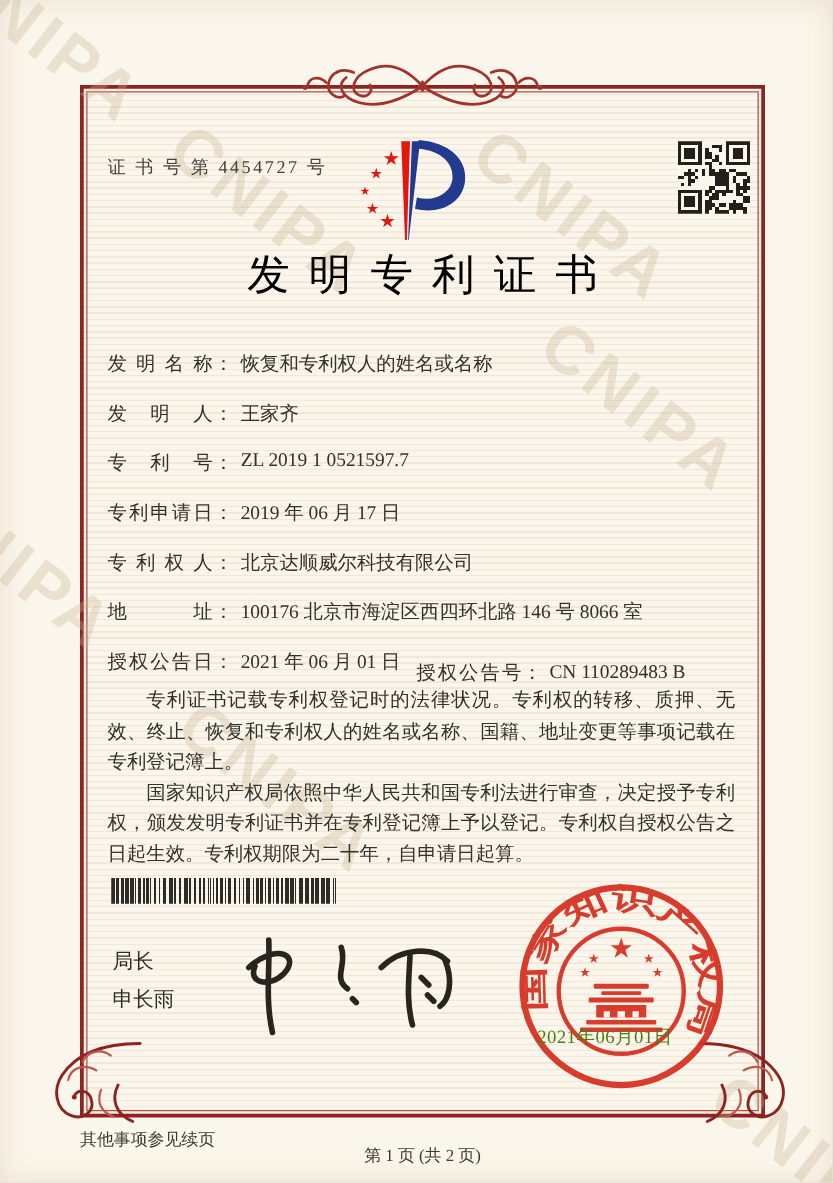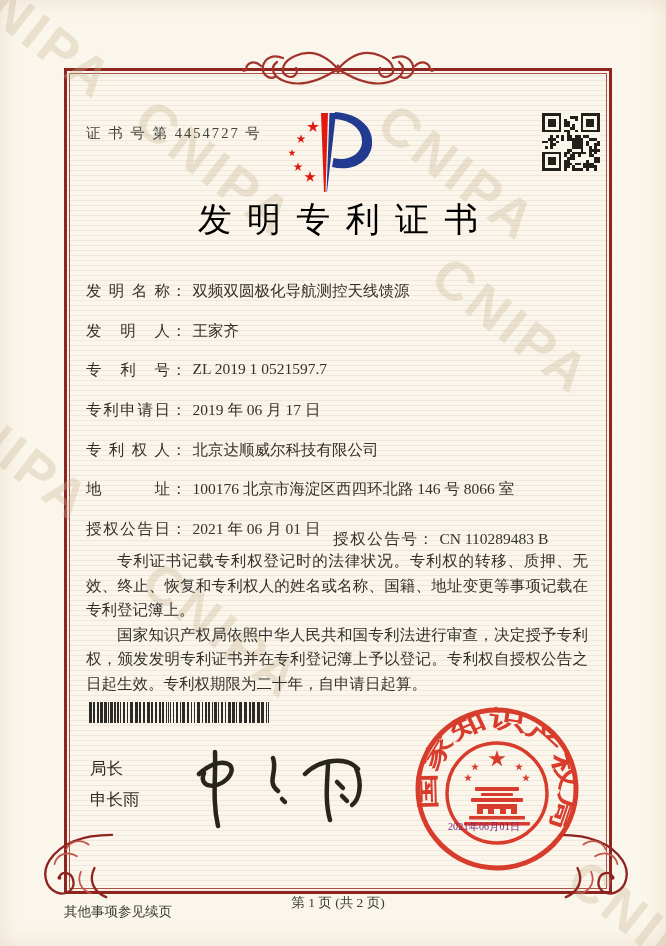--- a/index.html
+++ b/index.html
@@ -43,26 +43,26 @@
   .f-colon{margin:0 1px 0 1px;}
   .f-value{margin-left:5px;}
   .pair2{position:absolute; left:247px; top:50%; transform:translateY(-50%); display:flex; align-items:center;}
   
   .paras{left:86px; top:549px; width:502px; font-size:15.5px; line-height:24.6px;
          text-align:justify; color:#33312c;}
   .paras p{margin:0; text-indent:2em;}
   
   .signer{left:90px; top:753px; font-size:16.5px; color:#2e2c27; line-height:31px;}
   
-  .page-info{left:64px; top:894px; width:548px; text-align:center; font-size:13.5px; color:#3c3a34;}
+  .page-info{left:64px; top:916px; width:548px; text-align:center; font-size:13.5px; color:#3c3a34;}
   .cont-note{left:64px; top:903px; width:548px; font-size:13.5px; color:#3c3a34; z-index:2;}
   
   .seal{left:411px; top:703px; z-index:3; opacity:.93;}
-  .seal-date{left:408px; top:820px; width:152px; text-align:center; font-size:10px;
-             color:#701a75; z-index:4; letter-spacing:.02em;}
+  .seal-date{left:408px; top:820px; width:152px; text-align:center; font-size:15px;
+             color:#4d7c0f; z-index:4; letter-spacing:.02em;}
   .orn-top{left:213px; top:42px; z-index:2;}
   .flourish{z-index:2;}
   svg{display:block;}
 </style>
 </head>
 <body>
 
 <div class="page">
 
   <span class="wm" style="left:35px;top:30px">CNIPA</span>
@@ -262,21 +262,21 @@
     </svg>
 
   <div class="abs title-band">
     <span class="title">发明专利证书</span>
   </div>
 
   <div class="abs fields">
     <div class="field-row">
       <span class="f-label">发明名称</span>
         <span class="f-colon">：</span>
-      <span class="f-value">双频双圆极化导航测控天线馈源</span>
+      <span class="f-value">恢复和专利权人的姓名或名称</span>
     </div>
     <div class="field-row">
       <span class="f-label">发明人</span>
         <span class="f-colon">：</span>
       <span class="f-value">王家齐</span>
     </div>
     <div class="field-row">
       <span class="f-label">专利号</span>
         <span class="f-colon">：</span>
       <span class="f-value">ZL 2019 1 0521597.7</span>

